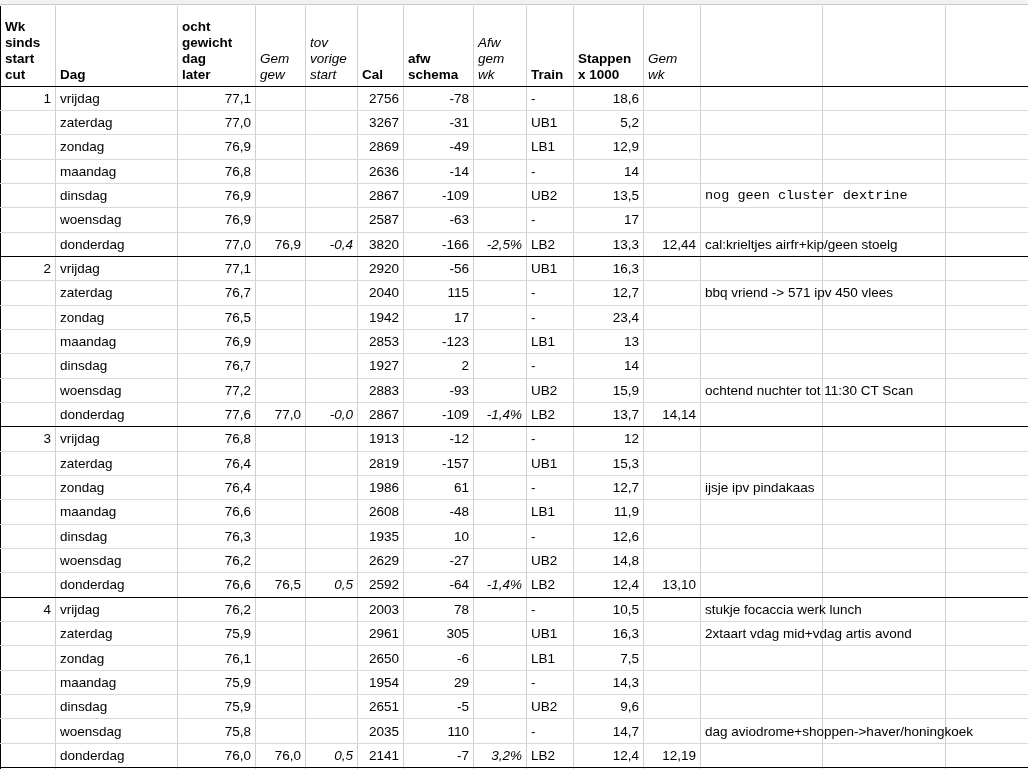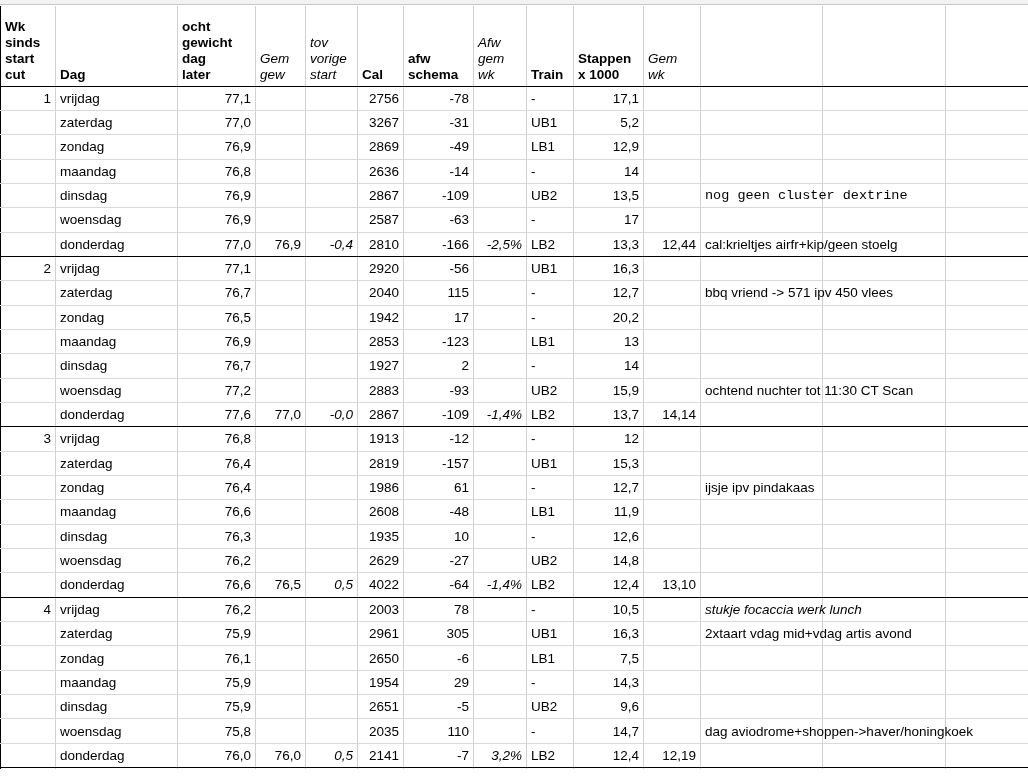--- a/index.html
+++ b/index.html
@@ -180,21 +180,21 @@
         <tr>
           <td class="ar sep-left">1</td>
           <td class="al sep-right">vrijdag</td>
           <td class="ar">77,1</td>
           <td class="ar b"></td>
           <td class="ar i sep-right"></td>
           <td class="ar">2756</td>
           <td class="ar">-78</td>
           <td class="ar i sep-right"></td>
           <td class="al">-</td>
-          <td class="ar">17,1</td>
+          <td class="ar">18,6</td>
           <td class="ar b sep-right"></td>
           <td class="al"></td>
           <td class=""></td>
           <td class="last"></td>
         </tr>
         <tr>
           <td class="ar sep-left"></td>
           <td class="al sep-right">zaterdag</td>
           <td class="ar">77,0</td>
           <td class="ar b"></td>
@@ -272,21 +272,21 @@
           <td class="al"></td>
           <td class=""></td>
           <td class="last"></td>
         </tr>
         <tr class="week-end">
           <td class="ar sep-left"></td>
           <td class="al sep-right">donderdag</td>
           <td class="ar">77,0</td>
           <td class="ar b">76,9</td>
           <td class="ar i sep-right">-0,4</td>
-          <td class="ar">2810</td>
+          <td class="ar">3820</td>
           <td class="ar">-166</td>
           <td class="ar i sep-right">-2,5%</td>
           <td class="al">LB2</td>
           <td class="ar">13,3</td>
           <td class="ar b sep-right">12,44</td>
           <td class="al" style="overflow: visible; position: relative; z-index: 2;">cal:krieltjes airfr+kip/geen stoelg</td>
           <td class=""></td>
           <td class="last"></td>
         </tr>
         <tr>
@@ -324,21 +324,21 @@
         <tr>
           <td class="ar sep-left"></td>
           <td class="al sep-right">zondag</td>
           <td class="ar">76,5</td>
           <td class="ar b"></td>
           <td class="ar i sep-right"></td>
           <td class="ar">1942</td>
           <td class="ar">17</td>
           <td class="ar i sep-right"></td>
           <td class="al">-</td>
-          <td class="ar">20,2</td>
+          <td class="ar">23,4</td>
           <td class="ar b sep-right"></td>
           <td class="al"></td>
           <td class=""></td>
           <td class="last"></td>
         </tr>
         <tr>
           <td class="ar sep-left"></td>
           <td class="al sep-right">maandag</td>
           <td class="ar">76,9</td>
           <td class="ar b"></td>
@@ -496,21 +496,21 @@
           <td class="al"></td>
           <td class=""></td>
           <td class="last"></td>
         </tr>
         <tr class="week-end">
           <td class="ar sep-left"></td>
           <td class="al sep-right">donderdag</td>
           <td class="ar">76,6</td>
           <td class="ar b">76,5</td>
           <td class="ar i sep-right">0,5</td>
-          <td class="ar">4022</td>
+          <td class="ar">2592</td>
           <td class="ar">-64</td>
           <td class="ar i sep-right">-1,4%</td>
           <td class="al">LB2</td>
           <td class="ar">12,4</td>
           <td class="ar b sep-right">13,10</td>
           <td class="al"></td>
           <td class=""></td>
           <td class="last"></td>
         </tr>
         <tr>
@@ -518,21 +518,21 @@
           <td class="al sep-right">vrijdag</td>
           <td class="ar">76,2</td>
           <td class="ar b"></td>
           <td class="ar i sep-right"></td>
           <td class="ar">2003</td>
           <td class="ar">78</td>
           <td class="ar i sep-right"></td>
           <td class="al">-</td>
           <td class="ar">10,5</td>
           <td class="ar b sep-right"></td>
-          <td class="al" style="overflow: visible; position: relative; z-index: 2; font-style: italic;">stukje focaccia werk lunch</td>
+          <td class="al" style="overflow: visible; position: relative; z-index: 2;">stukje focaccia werk lunch</td>
           <td class=""></td>
           <td class="last"></td>
         </tr>
         <tr>
           <td class="ar sep-left"></td>
           <td class="al sep-right">zaterdag</td>
           <td class="ar">75,9</td>
           <td class="ar b"></td>
           <td class="ar i sep-right"></td>
           <td class="ar">2961</td>

